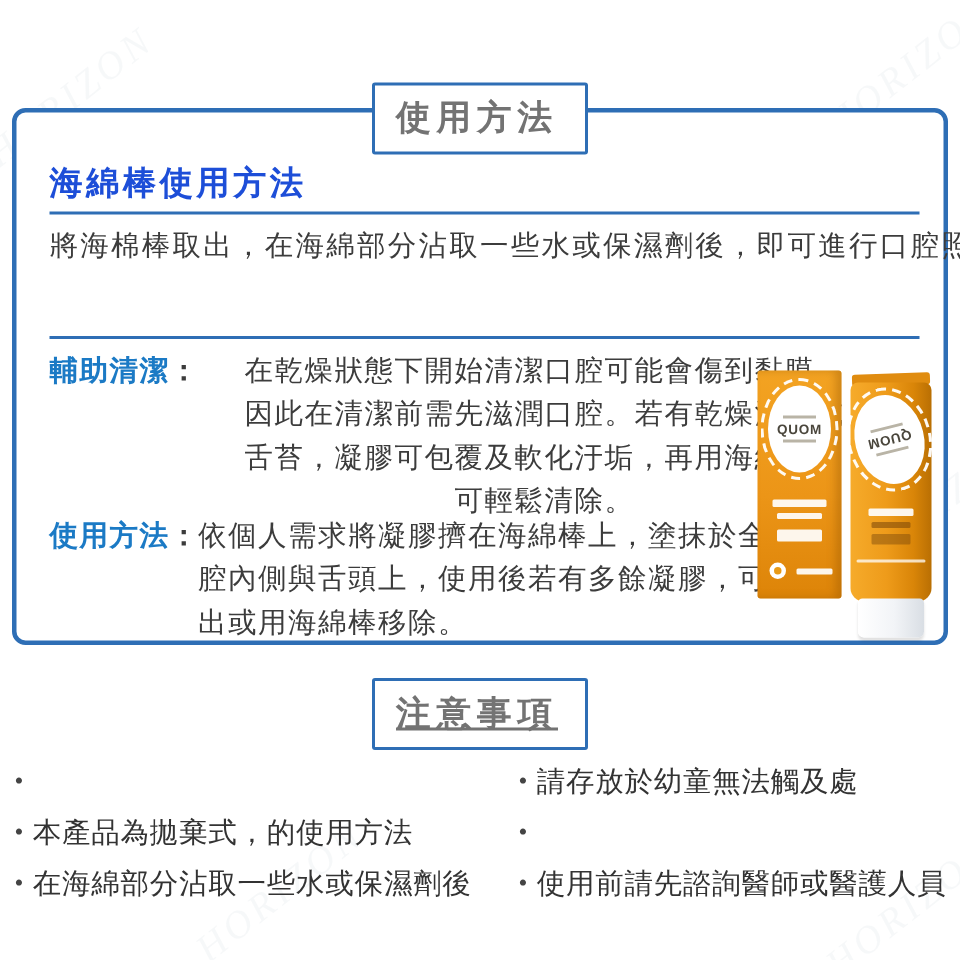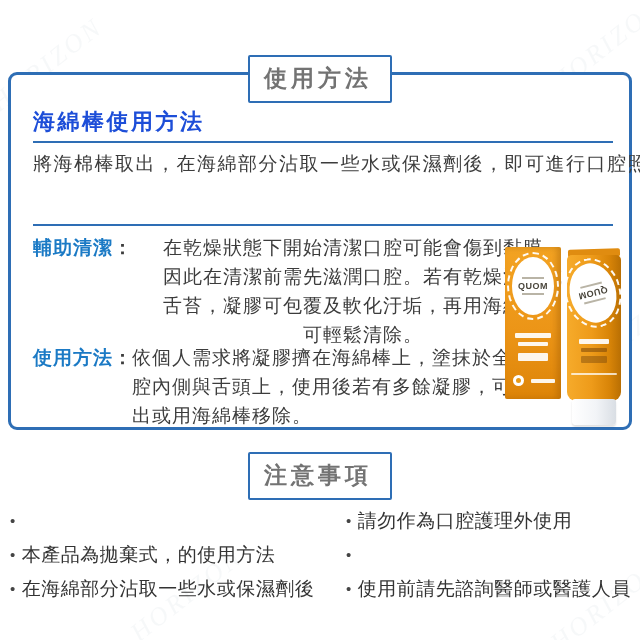--- a/index.html
+++ b/index.html
@@ -16,21 +16,21 @@
   }
   
   .tab{
     position:absolute;left:50%;transform:translateX(-50%);
     background:#ffffff;border:2px solid #2e6eb5;border-radius:2px;
     padding:6px 18px 7px 14px;z-index:5;
     color:#737373;font-size:23px;font-weight:bold;letter-spacing:4px;
     white-space:nowrap;
   }
   #usage-tab{top:55px;}
-  #notice-tab{top:452px;}
+  #notice-tab{top:452px;text-decoration:underline;}
   
   #usage-box{
     position:absolute;left:8px;top:72px;width:618px;height:352px;
     border:3px solid #2e6eb5;border-radius:9px;background:#ffffff;
   }
   .h-blue{
     position:absolute;left:22px;color:#1d4ed8;font-weight:bold;
     letter-spacing:2.5px;white-space:nowrap;
   }
   #h1{top:32px;font-size:22px;}
@@ -204,21 +204,21 @@
       <span>本產品為拋棄式，的使用方法</span>
     </div>
     <div class="n-item">
       <span class="bullet">•</span>
       <span>在海綿部分沾取一些水或保濕劑後</span>
     </div>
   </div>
   <div id="col-right" class="col">
     <div class="n-item">
       <span class="bullet">•</span>
-      <span>請勿作為口腔護理外使用</span>
+      <span>請存放於幼童無法觸及處</span>
     </div>
     <div class="n-item">
       <span class="bullet">•</span>
     </div>
     <div class="n-item">
       <span class="bullet">•</span>
       <span>使用前請先諮詢醫師或醫護人員</span>
     </div>
   </div>
 </div>

